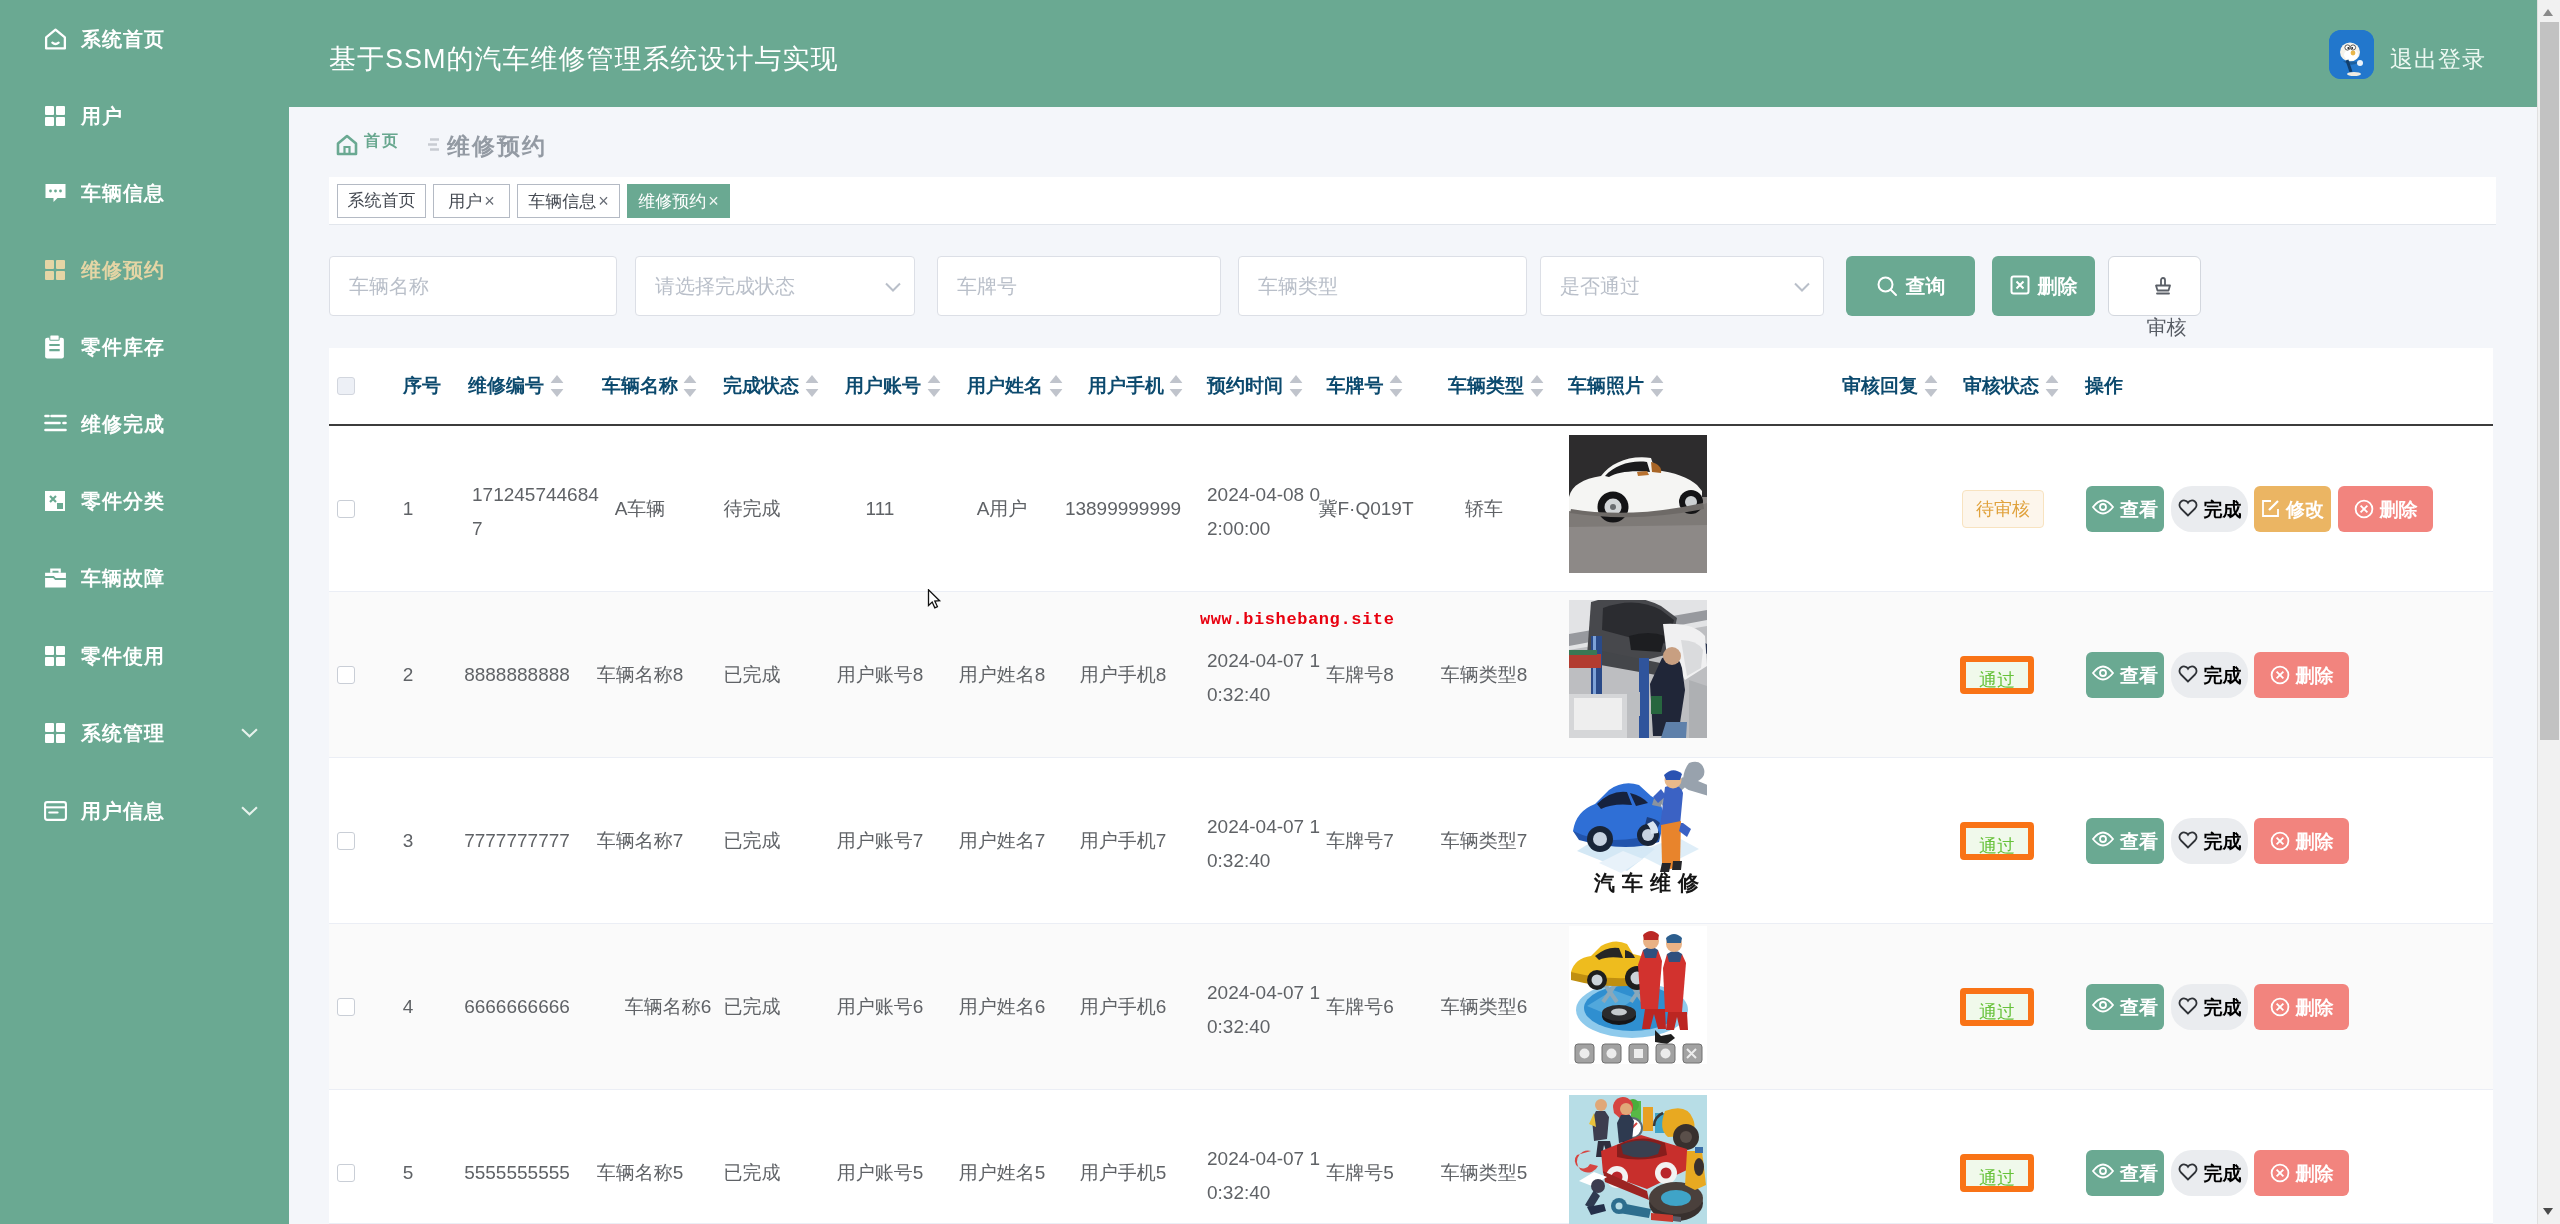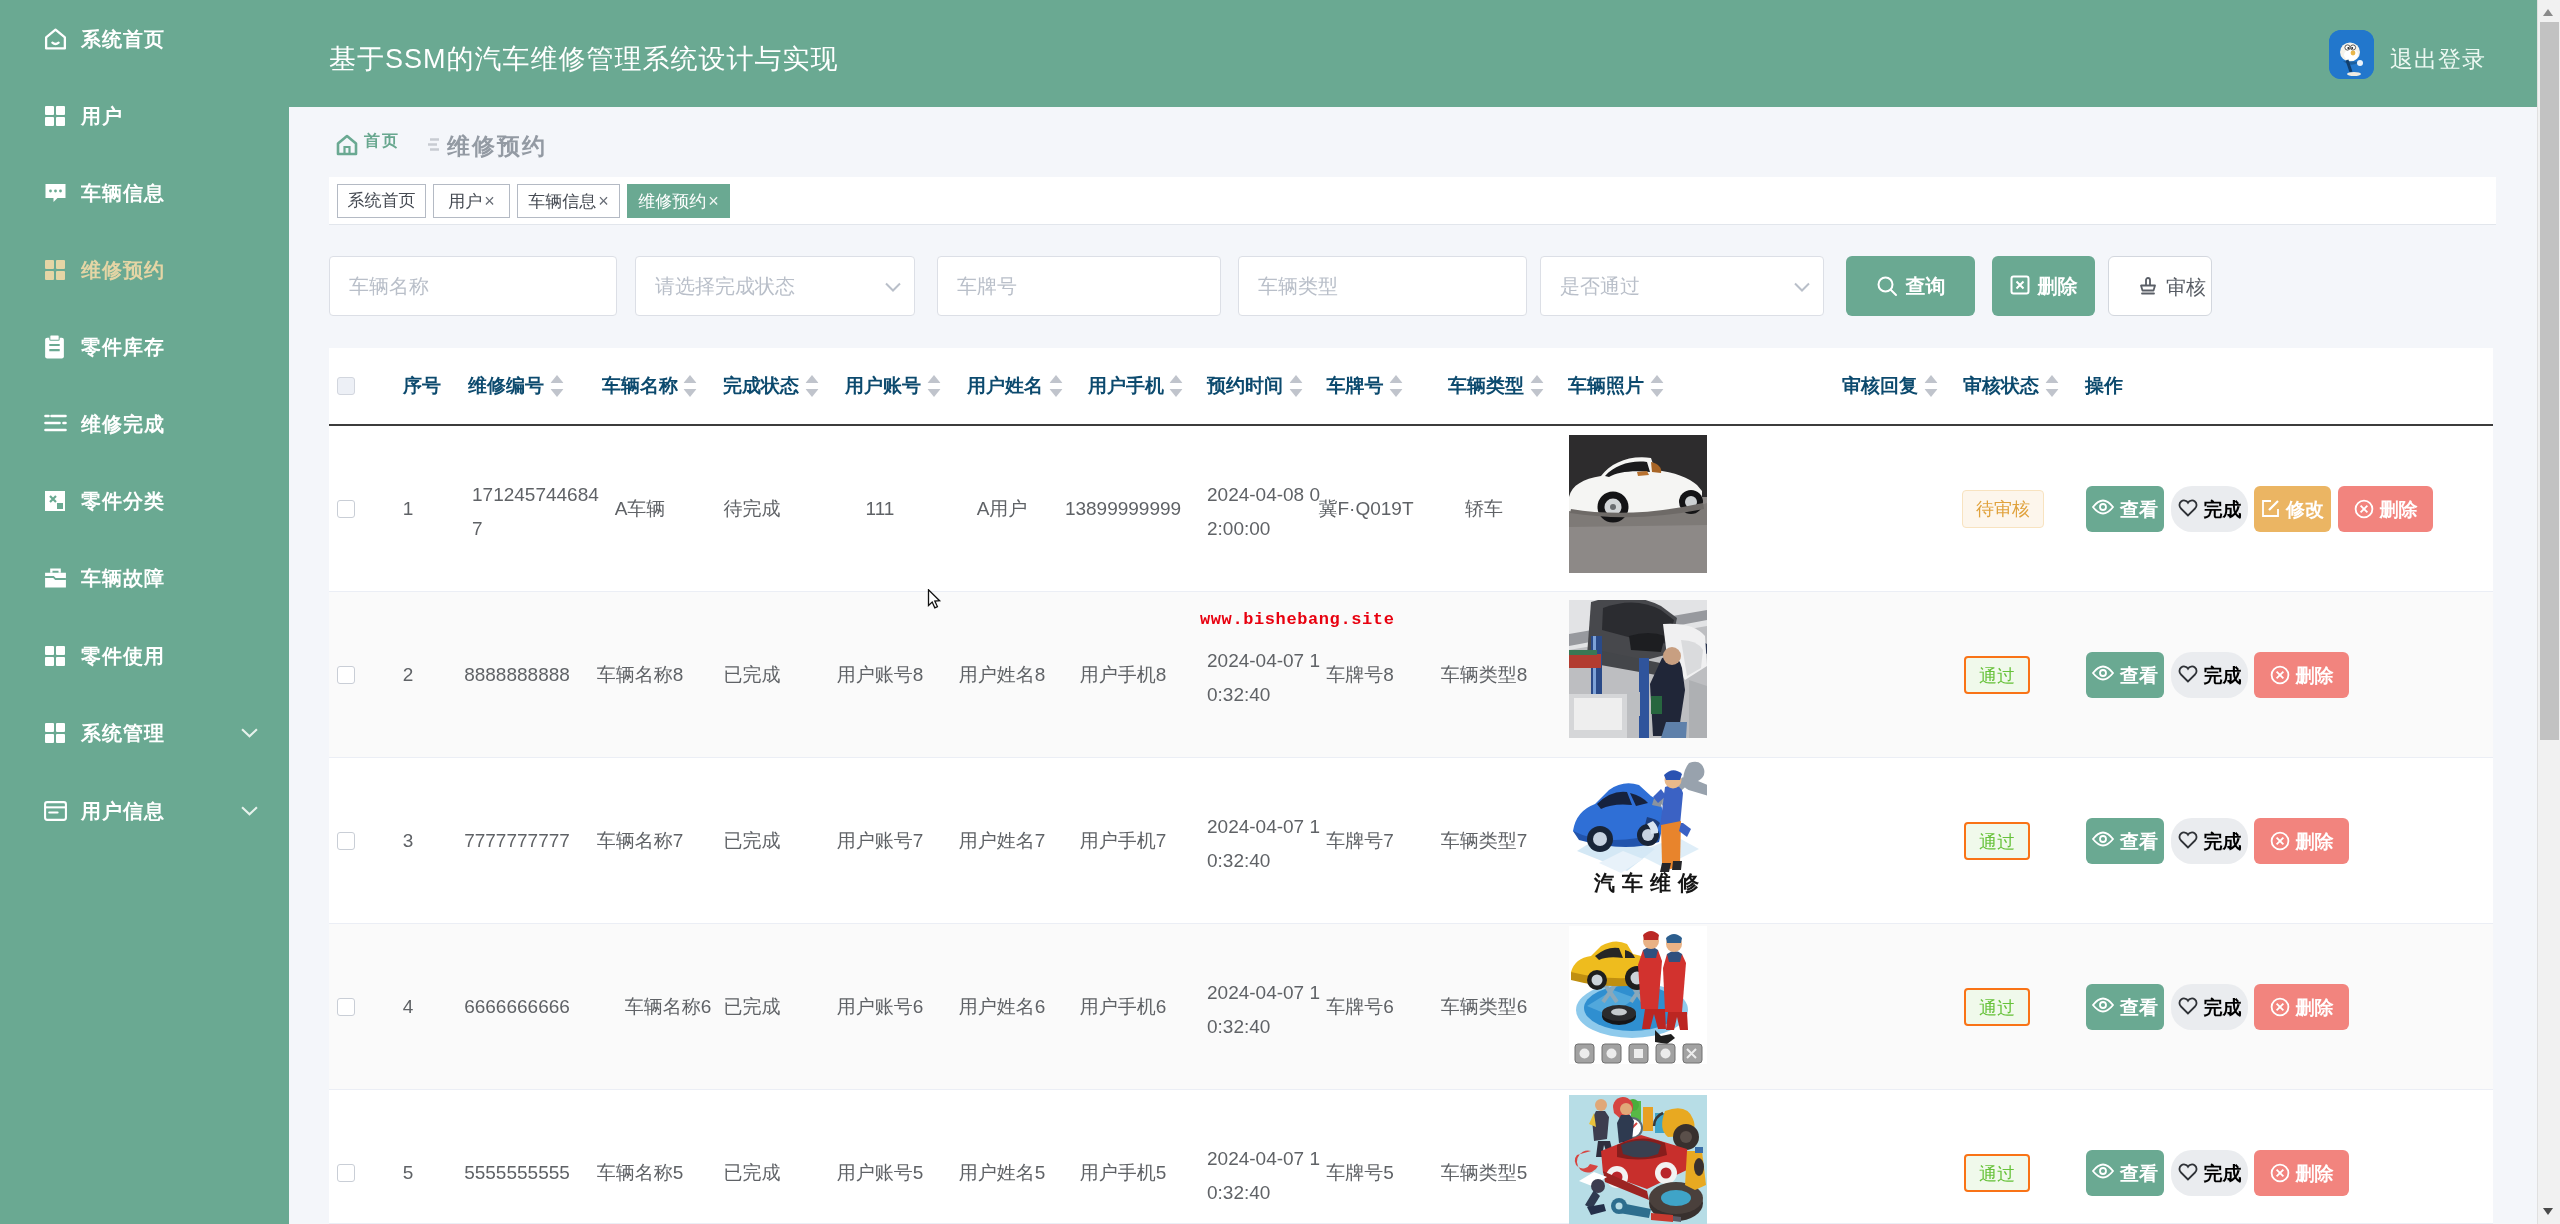--- a/index.html
+++ b/index.html
@@ -41,21 +41,21 @@
   .th { position:absolute; top:386px; transform:translate(-50%,-50%); font-size:19px; font-weight:700; color:#0c4a6e; white-space:nowrap; }
   .sort { position:absolute; top:386px; transform:translate(-50%,-50%); }
   #hline { left:329px; top:424px; width:2164px; height:2px; background:#3c3c3c; }
   .row { position:absolute; left:329px; width:2164px; }
   .row.stripe { background:#fafafa; }
   .cell { position:absolute; transform:translate(-50%,-50%); font-size:19px; color:#5f6266; white-space:nowrap; }
   .cell2 { position:absolute; font-size:19px; color:#5f6266; white-space:nowrap; }
   .cbx { position:absolute; left:337px; width:18px; height:18px; border:1px solid #c9ced6; border-radius:3px; background:#fff; }
   .badge { position:absolute; transform:translate(-50%,-50%); height:38px; line-height:36px; padding:0 13px; border-radius:4px; font-size:18px; white-space:nowrap; }
   .badge.warn { background:#fdf6ec; border:1px solid #f8e3c0; color:#e0a23c; }
-  .badge.succ { background:#f0f9eb; border:2px solid #f97316; color:#67c23a; padding:0 13px; }
+  .badge.succ { background:#f0f9eb; border:6px solid #f97316; color:#67c23a; padding:0 13px; }
   .abtn { position:absolute; height:46px; border-radius:6px; font-size:19px; font-weight:700; color:#fff; text-align:center; white-space:nowrap; }
   .abtn svg { display:inline-block; vertical-align:top; margin-top:13px; margin-right:6px; }
   .abtn .lbl { display:inline-block; margin-top:11px; vertical-align:top; }
   .abtn.g { background:#6aa992; }
   .abtn.w { background:#eaecef; color:#000000;border-radius:21px; }
   .abtn.o { background:#ebb563; }
   .abtn.r { background:#f2847e; }
   
   #wm { left:1200px; top:610px; font-family:"Liberation Mono",monospace; font-size:17px; font-weight:700; color:#e8000f; letter-spacing:0.6px; }
   #scrollbar { left:2537px; top:0; width:23px; height:1224px; background:#f1f1f1; border-left:1px solid #e0e0e0; }
@@ -222,21 +222,21 @@
       <circle cx="9.5" cy="9.5" r="7"></circle>
       <path d="M15 15l5 5" stroke-linecap="round"></path>
     </svg><span class="lbl">查询</span>
 </div>
 <div class="fbtn abs" style="left:1992px;width:103px;">
   <svg width="20" height="20" viewBox="0 0 20 20" fill="none" stroke="#fff" stroke-width="2">
       <rect x="1.5" y="1.5" width="17" height="17" rx="2"></rect>
       <path d="M6.5 6.5l7 7M13.5 6.5l-7 7"></path>
     </svg><span class="lbl">删除</span>
 </div>
-<div class="fbtn plain abs" style="left:2108px;width:104px;padding-left:24px;">
+<div class="fbtn plain abs" style="left:2108px;width:93px;padding-left:24px;">
   <svg width="20" height="21" viewBox="0 0 20 21" fill="none" stroke="#5a5f67" stroke-width="1.8">
       <path d="M8 9.5V4a2 2 0 0 1 4 0v5.5M3 9.5h14l-1.5 5h-11z" stroke-linejoin="round"></path>
       <path d="M4 17.5h12" stroke-linecap="round"></path>
     </svg><span class="lbl">审核</span>
 </div>
 
 <div id="tablecard" class="abs"></div>
 <div id="thead">
   <div class="cbx abs" style="top:377px;background:#edf0f6;border-color:#d2d6de;"></div>
   <div class="th" style="left:422px;">序号</div>

